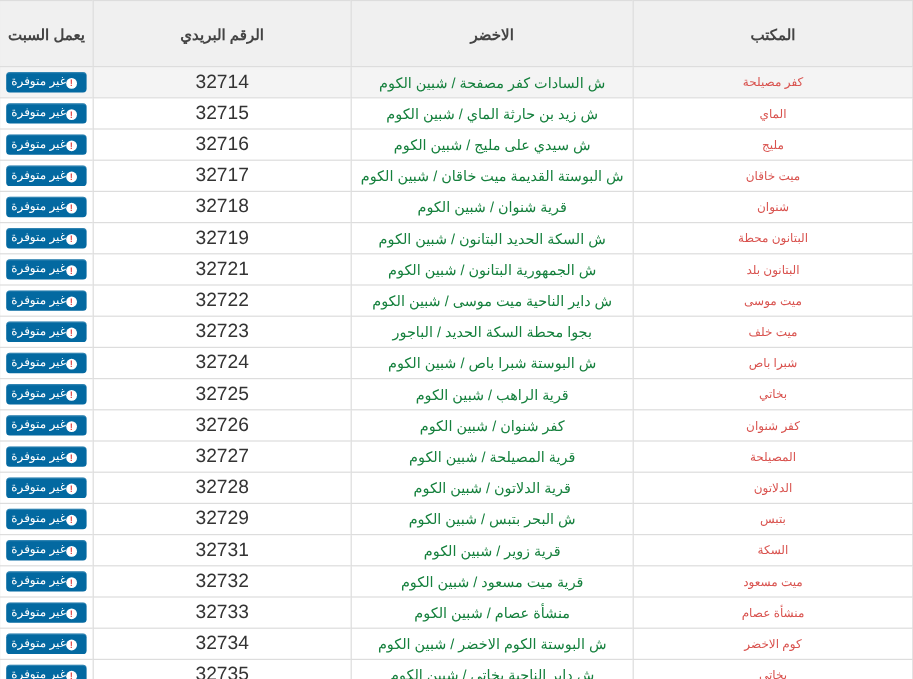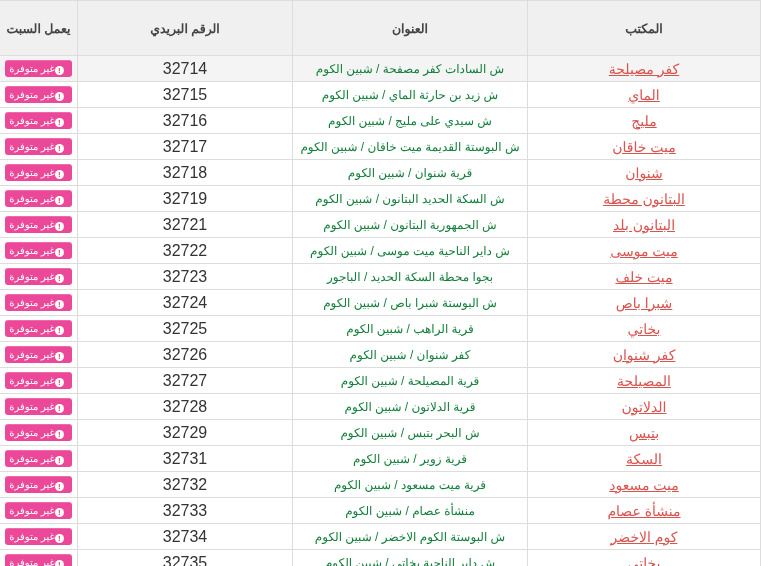--- a/index.html
+++ b/index.html
@@ -43,41 +43,40 @@
     vertical-align: middle;
     background: #ffffff;
     white-space: nowrap;
     overflow: hidden;
   }
   tbody tr:first-child td {
     background: #f4f4f4;
   }
   td.office {
     color: #d9534f;
-    font-size: 14px;
-    text-decoration: underline;
+    font-size: 10px;
   }
   tbody tr:first-child td.office {
     color: #d9534f;
   }
   td.address {
     color: #15803d;
     font-size: 12px;
   }
   td.zip {
     color: #333333;
     font-size: 16px;
     direction: ltr;
   }
   td.sat {
     padding: 1px 3px;
   }
   .badge-unavailable {
     display: inline-block;
-    background: #ec4899;
+    background: #0369a1;
     color: #ffffff;
     font-size: 10px;
     line-height: 13px;
     padding: 2px 5px 2px 4px;
     border-radius: 3px;
     white-space: nowrap;
     box-shadow: inset 0 1px 0 rgba(255,255,255,0.18);
   }
   .badge-unavailable .bi {
     display: inline-block;
@@ -100,21 +99,21 @@
 <table class="post-table">
   <colgroup>
     <col class="col-office">
     <col class="col-address">
     <col class="col-zip">
     <col class="col-sat">
   </colgroup>
   <thead>
     <tr>
       <th>المكتب</th>
-      <th>العنوان</th>
+      <th>الاخضر</th>
       <th>الرقم البريدي</th>
       <th>يعمل السبت</th>
     </tr>
   </thead>
   <tbody id="table-body">
       <tr>
         <td class="office">كفر مصيلحة</td>
         <td class="address">ش السادات كفر مصفحة / شبين الكوم</td>
         <td class="zip">32714</td>
         <td class="sat"><span class="badge-unavailable"><span class="bi">!</span><span>غير متوفرة</span></span></td>

